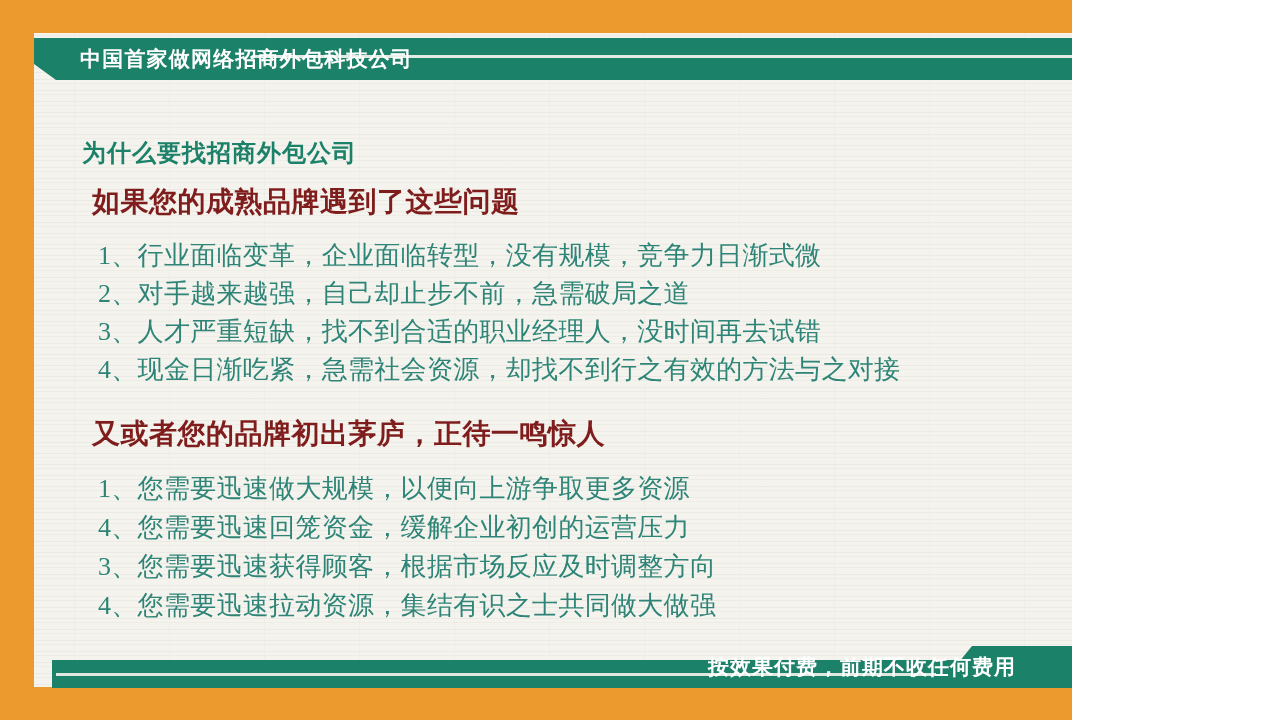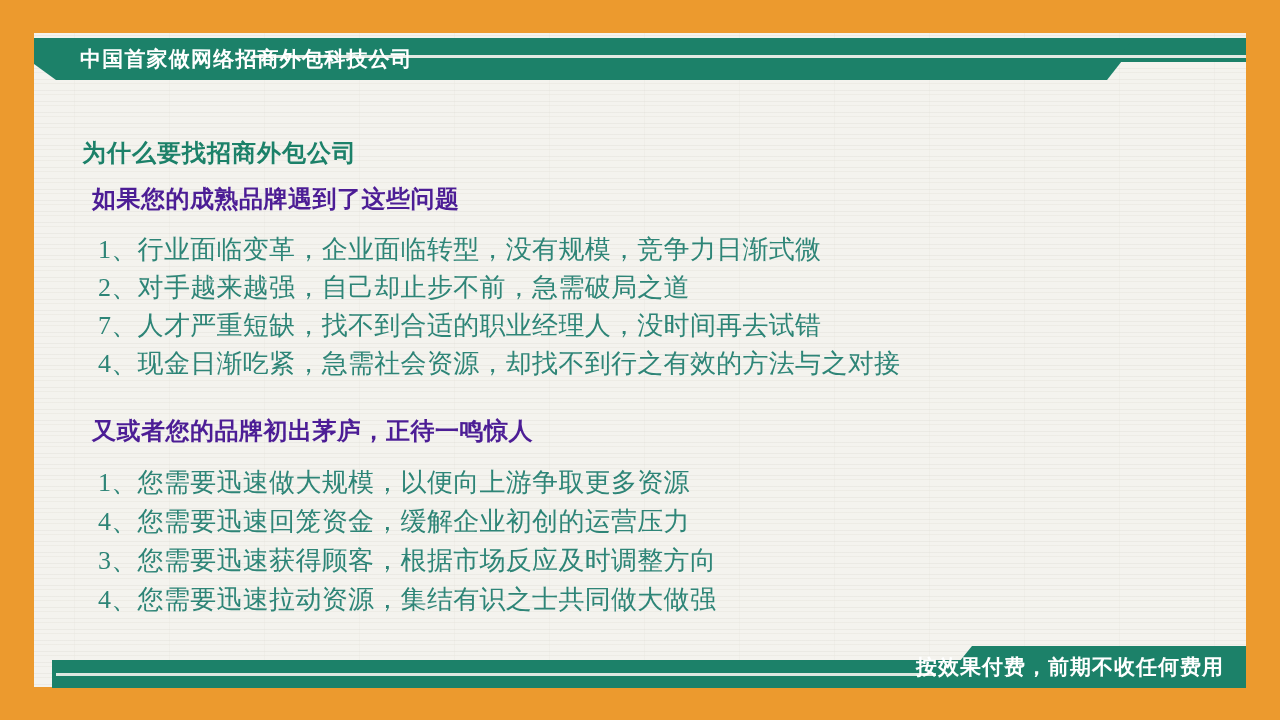--- a/index.html
+++ b/index.html
@@ -9,21 +9,21 @@
   }
   body {
     width: 1280px;
     height: 720px;
     overflow: hidden;
     font-family: "Liberation Sans", sans-serif;
   }
 
   #slide {
     position: relative;
-    width: 1280px;
+    width: 1072px;
     height: 720px;
     background: #EC9A2E;
     overflow: hidden;
   }
 
   
   #canvas {
     position: absolute;
     left: 34px;
     top: 33px;
@@ -103,22 +103,22 @@
 
   .section {
     position: absolute;
     left: 48px;
     width: 1140px;
   }
   #section-1 { top: 88px; }
   #section-2 { top: 320px; }
 
   .section-heading {
-    color: #4c1d95;
-    font-size: 24px;
+    color: #7f1d1d;
+    font-size: 28px;
     font-weight: bold;
     letter-spacing: 0.5px;
     font-family: "Liberation Sans", sans-serif;
     white-space: nowrap;
     margin: 0 0 6px 10px;
     padding: 0;
   }
 
   .item-list {
     list-style: none;
@@ -182,21 +182,21 @@
 
   <div id="content">
 
     <h1 class="page-title">为什么要找招商外包公司</h1>
 
     <div class="section" id="section-1">
       <h2 class="section-heading">如果您的成熟品牌遇到了这些问题</h2>
       <ul class="item-list">
         <li>1、行业面临变革，企业面临转型，没有规模，竞争力日渐式微</li>
         <li>2、对手越来越强，自己却止步不前，急需破局之道</li>
-        <li>7、人才严重短缺，找不到合适的职业经理人，没时间再去试错</li>
+        <li>3、人才严重短缺，找不到合适的职业经理人，没时间再去试错</li>
         <li>4、现金日渐吃紧，急需社会资源，却找不到行之有效的方法与之对接</li>
       </ul>
     </div>
 
     <div class="section" id="section-2">
       <h2 class="section-heading">又或者您的品牌初出茅庐，正待一鸣惊人</h2>
       <ul class="item-list">
         <li>1、您需要迅速做大规模，以便向上游争取更多资源</li>
         <li>4、您需要迅速回笼资金，缓解企业初创的运营压力</li>
         <li>3、您需要迅速获得顾客，根据市场反应及时调整方向</li>

